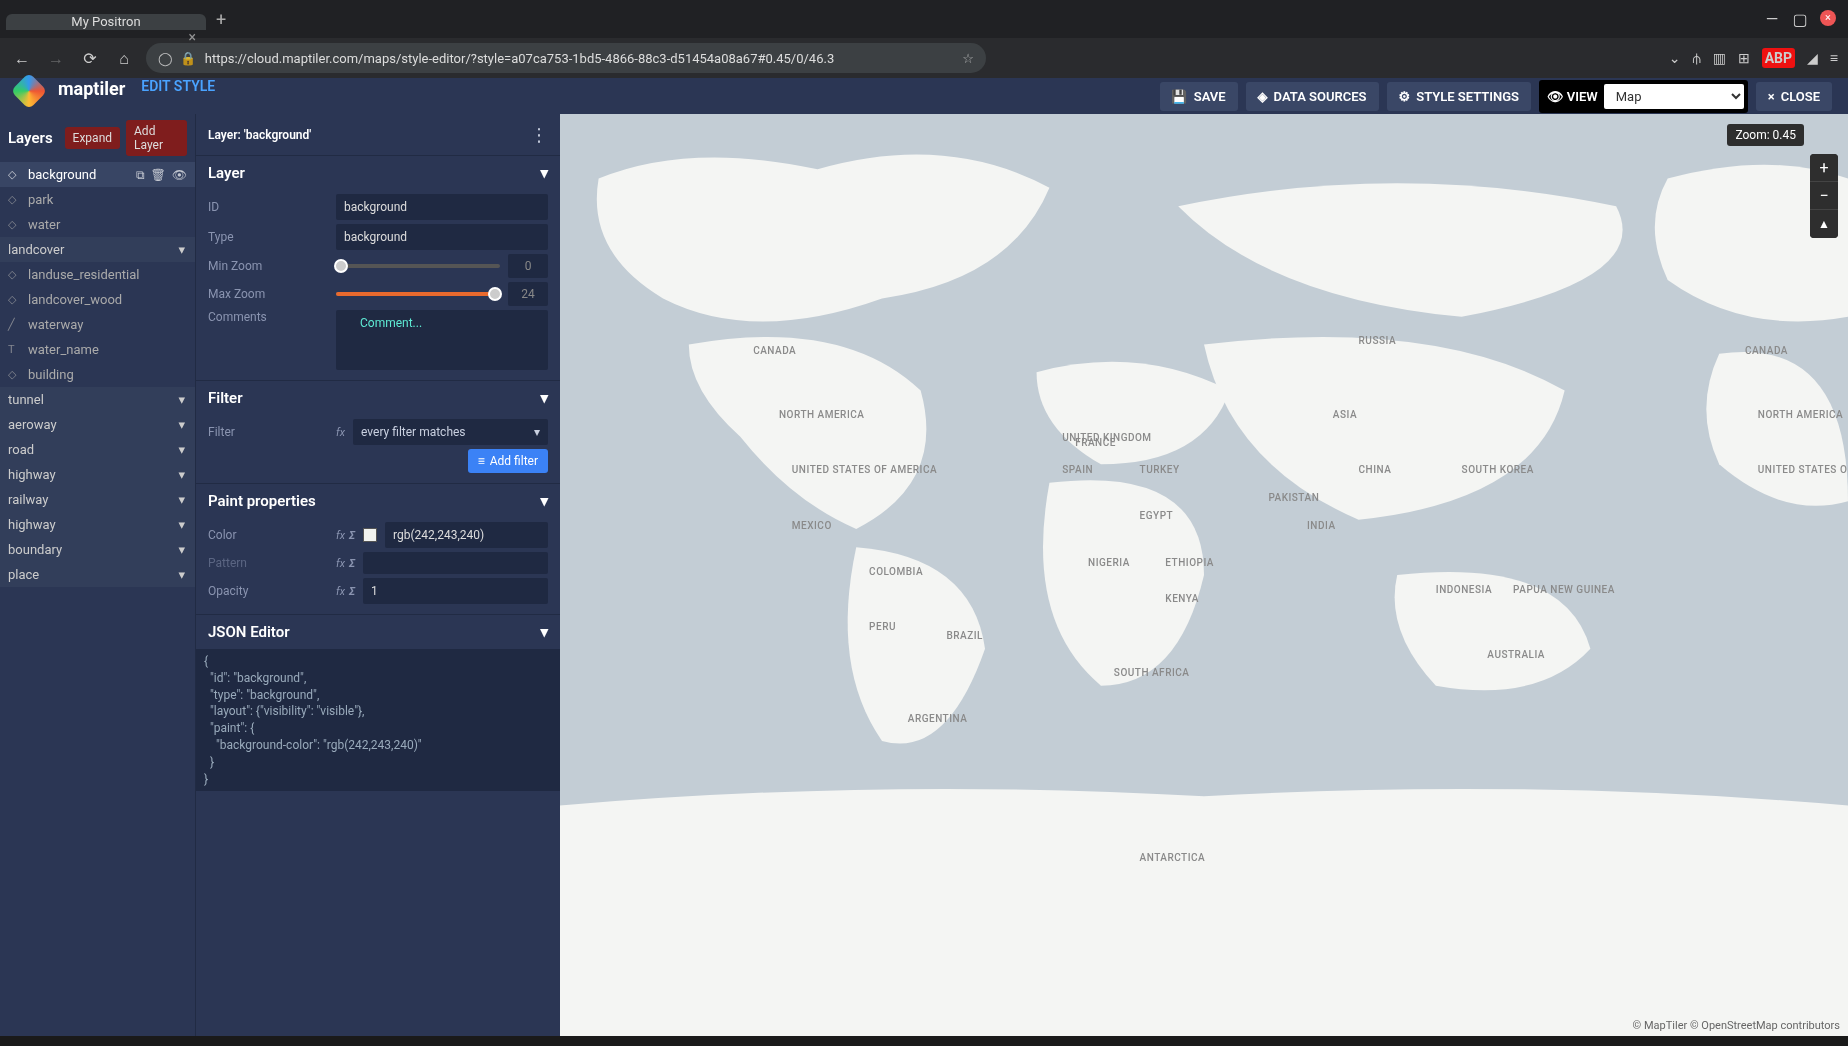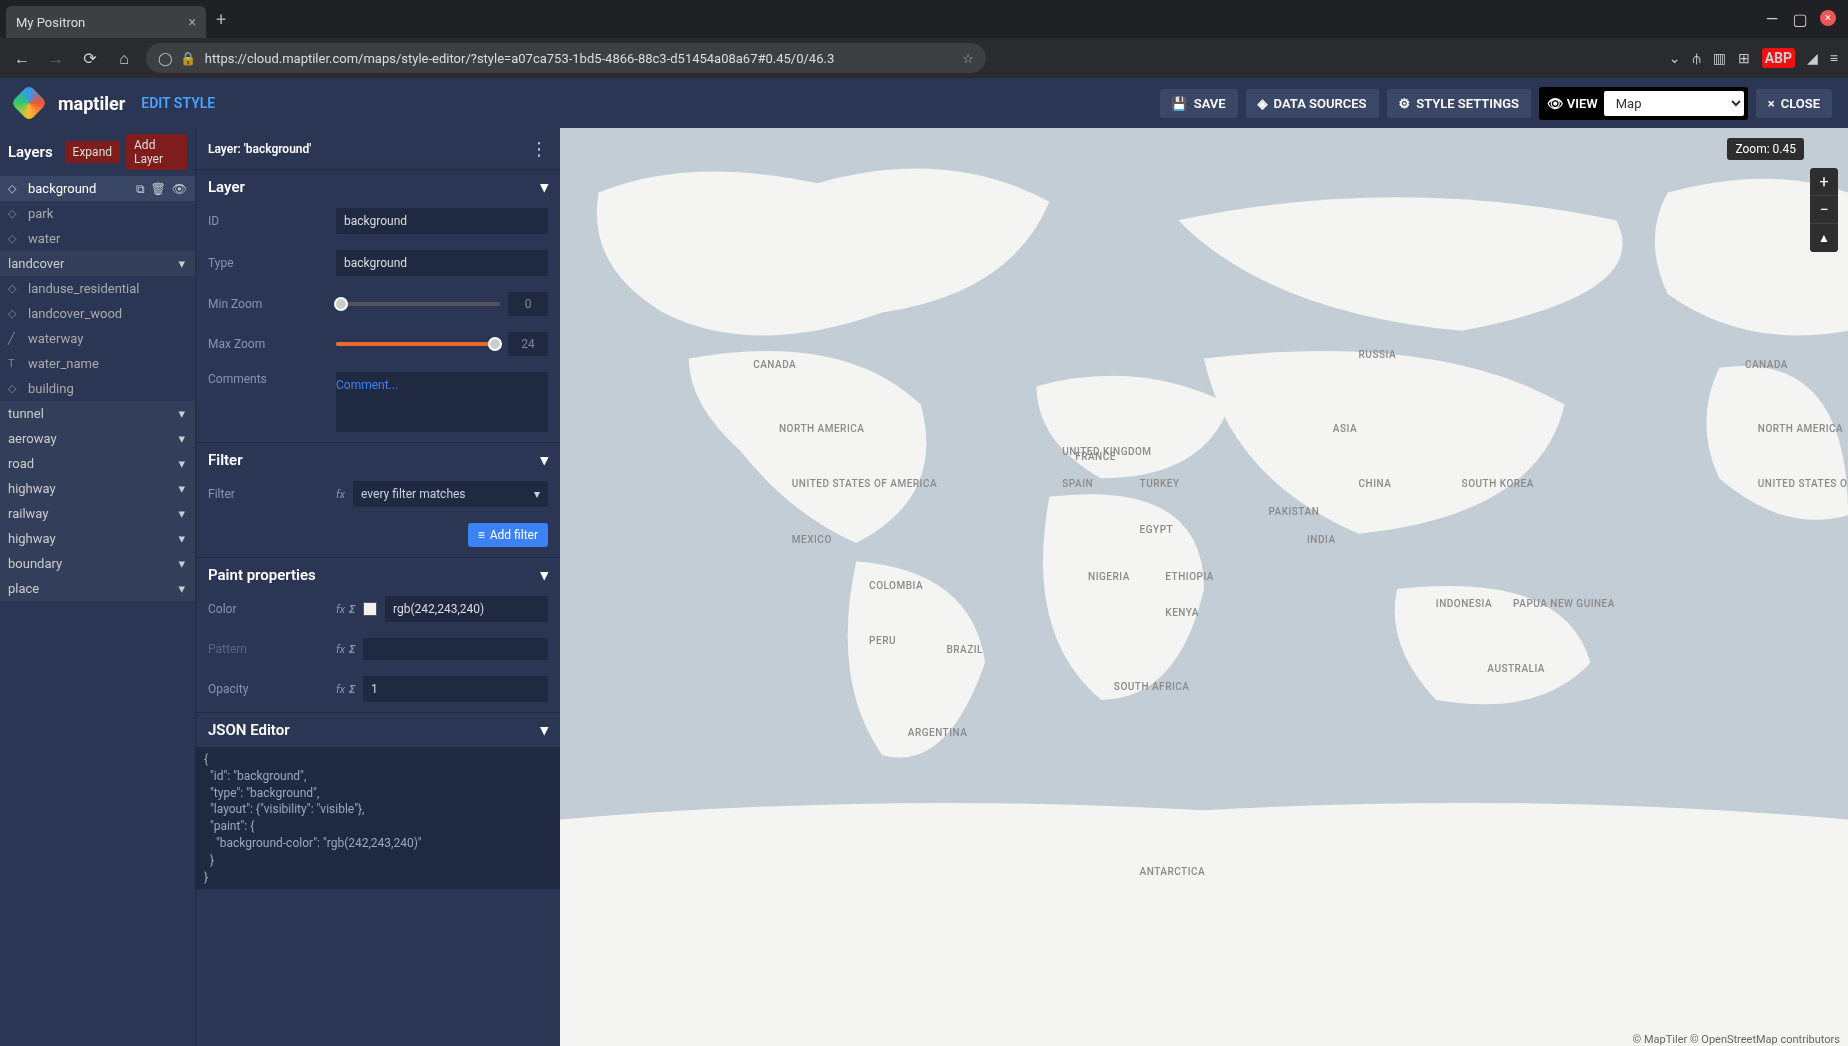--- a/index.html
+++ b/index.html
@@ -1,38 +1,38 @@
 <!DOCTYPE html>
 <html><head>
 <meta charset="utf-8">
 <style>
 * { margin: 0; padding: 0; box-sizing: border-box; font-family: -apple-system, BlinkMacSystemFont, "Segoe UI", Roboto, sans-serif; }
 html, body { width: 100%; height: 100%; background: #1a1a1a; color: #e8e8e8; overflow: hidden; }
 
 
 .titlebar { height: 38px; background: #202124; display: flex; align-items: center; padding: 0 6px; }
-.tab { display: flex; align-items: center; background: #3c4043; height: 32px; padding: 0 10px; border-radius: 6px 6px 0 0; min-width: 200px; margin-top: 6px; font-size: 13px; color: #ddd; }
+.tab { display: flex; align-items: center; background: #3c4043; height: 16px; padding: 0 10px; border-radius: 6px 6px 0 0; min-width: 200px; margin-top: 6px; font-size: 13px; color: #ddd; flex-direction: column; }
 .tab .close { margin-left: auto; opacity: .6; font-size: 14px; }
 .newtab { margin-left: 10px; color: #aaa; font-size: 18px; }
 .winctrl { margin-left: auto; display: flex; gap: 12px; padding-right: 6px; color: #ccc; }
 .winctrl span { width: 16px; text-align: center; }
 .winctrl .x { background:#e55; border-radius:50%; width:16px; height:16px; display:flex; align-items:center; justify-content:center; color:#fff; font-size:11px; }
 
 .toolbar { height: 40px; background: #2a2b2e; display: flex; align-items: center; padding: 0 10px; gap: 10px; }
 .navbtn { color: #ccc; width: 24px; text-align: center; font-size: 16px; }
 .navbtn.dim { opacity: .35; }
 .urlbar { flex: 1; background: #3c4043; height: 30px; border-radius: 15px; display: flex; align-items: center; padding: 0 12px; gap: 8px; color: #ddd; font-size: 13px; max-width: 840px;}
 .urlbar .shield, .urlbar .lock { opacity: .8; }
 .urlbar .star { margin-left: auto; opacity: .7; }
 .righticons { display: flex; gap: 12px; margin-left: auto; align-items: center; }
 .righticons span { color: #ccc; font-size: 14px; }
 .abp { background:#e11; color:#fff; font-size:10px; font-weight:700; padding:2px 3px; border-radius:3px; }
 
 
-.appheader { height: 50px; background: #2b3654; display: flex; align-items: center; padding: 0 16px; gap: 12px; }
+.appheader { height: 36px; background: #2b3654; display: flex; padding: 0 16px; gap: 12px; }
 .logo { width: 26px; height: 26px; background: conic-gradient(from 45deg, #e53, #fb3, #3c6, #39e, #e53); border-radius: 6px; transform: rotate(45deg); }
 .brand { font-size: 18px; font-weight: 400; color: #fff; margin-left: 4px; }
 .brand b { font-weight: 700; }
 .editstyle { color:#4aa3ff; font-size:14px; font-weight:600; margin-left:4px; }
 .hbtns { margin-left: auto; display: flex; gap: 8px; align-items: center; }
 .hbtn { background: #3a4766; border: none; color: #fff; padding: 7px 12px; border-radius: 3px; font-size: 13px; font-weight: 600; display:flex; align-items:center; gap:6px; cursor: pointer; }
 .hbtn.close { background:#3a4766; }
 .viewlabel { font-size: 13px; font-weight: 600; }
 .viewsel { background:#fff; color:#333; border:none; padding:4px 8px; border-radius:2px; font-size:13px; width:140px; }
 
@@ -48,30 +48,30 @@
 .lrow.group { background:#323e5a; color:#ccc; justify-content:space-between; padding-right:10px; }
 .lrow .ic { width:14px; margin-right:6px; opacity:.7; font-size:11px; }
 .lrow .actions { margin-left:auto; display:flex; gap:6px; opacity:.7; font-size:12px; }
 
 .props { width: 365px; background: #2b3654; border-left:1px solid #212b44; display:flex; flex-direction:column; overflow-y:auto; font-size:13px; color:#c9d0e0; }
 .ptitle { display:flex; align-items:center; padding:10px 12px; }
 .ptitle h2 { font-size:12px; font-weight:600; color:#fff; }
 .ptitle .dots { margin-left:auto; font-size:18px; }
 .section { border-top:1px solid #212b44; }
 .sechead { display:flex; align-items:center; justify-content:space-between; padding:8px 12px; font-size:15px; font-weight:600; color:#fff; cursor:pointer; }
-.secbody { padding: 4px 12px 10px; display:flex; flex-direction:column; gap:16px; }
+.secbody { padding: 4px 12px 10px; display:flex; flex-direction:column; gap:4px; }
 .field { display:flex; align-items:center; gap:8px; }
 .field label { width:120px; color:#8a94b0; font-size:12px; }
 .val { flex:1; background:#1f2942; padding:6px 8px; border-radius:2px; color:#ddd; font-size:12px; }
 .slider { flex:1; display:flex; align-items:center; gap:8px; }
 .track { position:relative; height:4px; background:#555; border-radius:2px; flex:1; }
 .track .fill { position:absolute; height:100%; background:#e96a2e; border-radius:2px; }
 .track .thumb { position:absolute; top:50%; width:14px; height:14px; background:#ccc; border:2px solid #fff; border-radius:50%; transform:translate(-50%,-50%); }
 .num { width:40px; background:#1f2942; padding:5px 6px; border-radius:2px; font-size:12px; text-align:center; color:#888; }
-.comment { flex:1; background:#1f2942; min-height:60px; border-radius:2px; padding:6px 0; color:#3b82f6; font-size:12px; }
+.comment { flex:1; background:#1f2942; min-height:60px; border-radius:2px; padding:6px 24px; color:#5eead4; font-size:12px; }
 .fx { display:flex; gap:4px; font-size:11px; color:#8a94b0; font-style:italic; }
 .select { flex:1; background:#1f2942; padding:6px 8px; border-radius:2px; display:flex; justify-content:space-between; font-size:12px; }
 .addfilter { margin-left:auto; background:#3b82f6; color:#fff; border:none; padding:5px 10px; border-radius:3px; font-size:12px; cursor:pointer; display:flex; gap:5px; align-items:center; }
 .swatch { width:14px; height:14px; background:rgb(242,243,240); border:1px solid #555; }
 .json { background:#1f2942; font-family:monospace; font-size:12px; display:flex; }
 .gutter { background:#2a3550; color:#778; padding:4px 6px; text-align:right; line-height:1.4; }
 .code { padding:4px 8px; line-height:1.4; white-space:pre; color:#9ab; }
 
 .mapview { flex:1; position:relative; background:#c3cdd5; overflow:hidden; }
 .mapview svg { width:100%; height:100%; }

